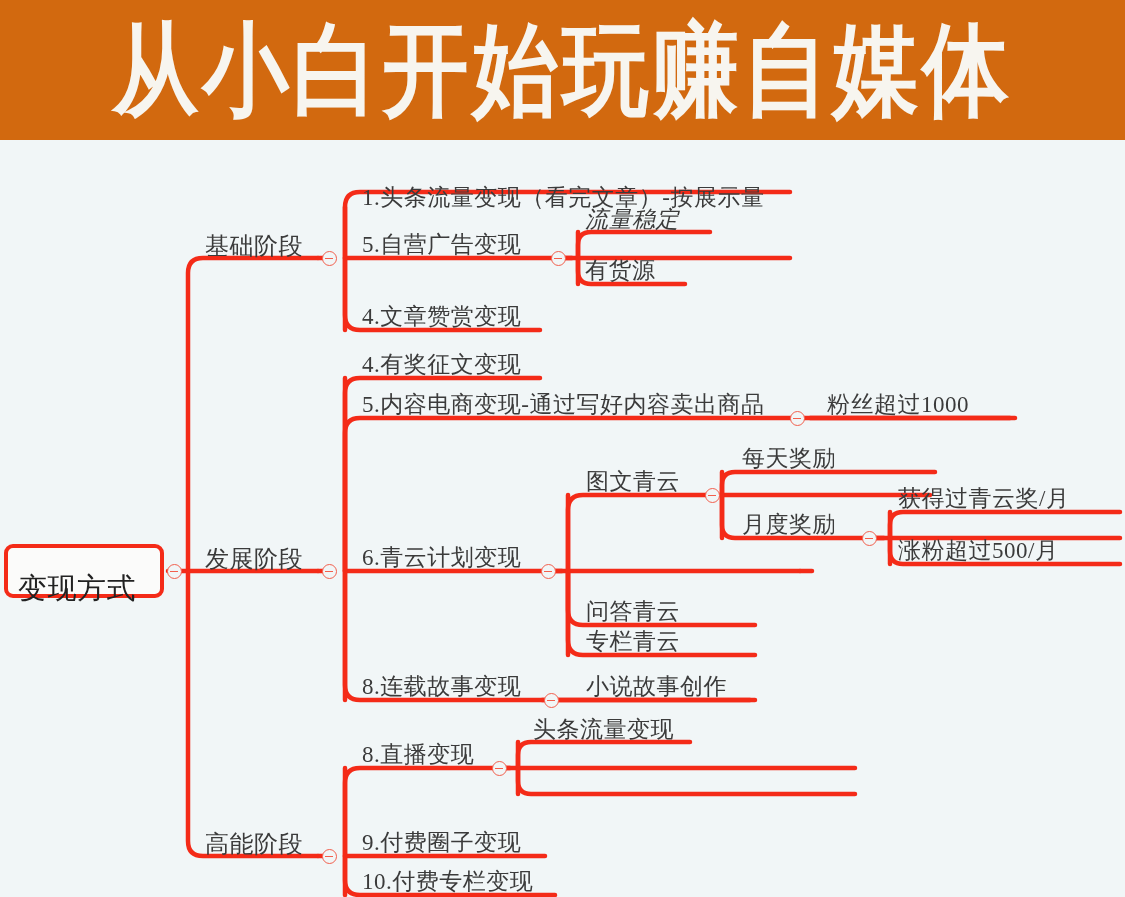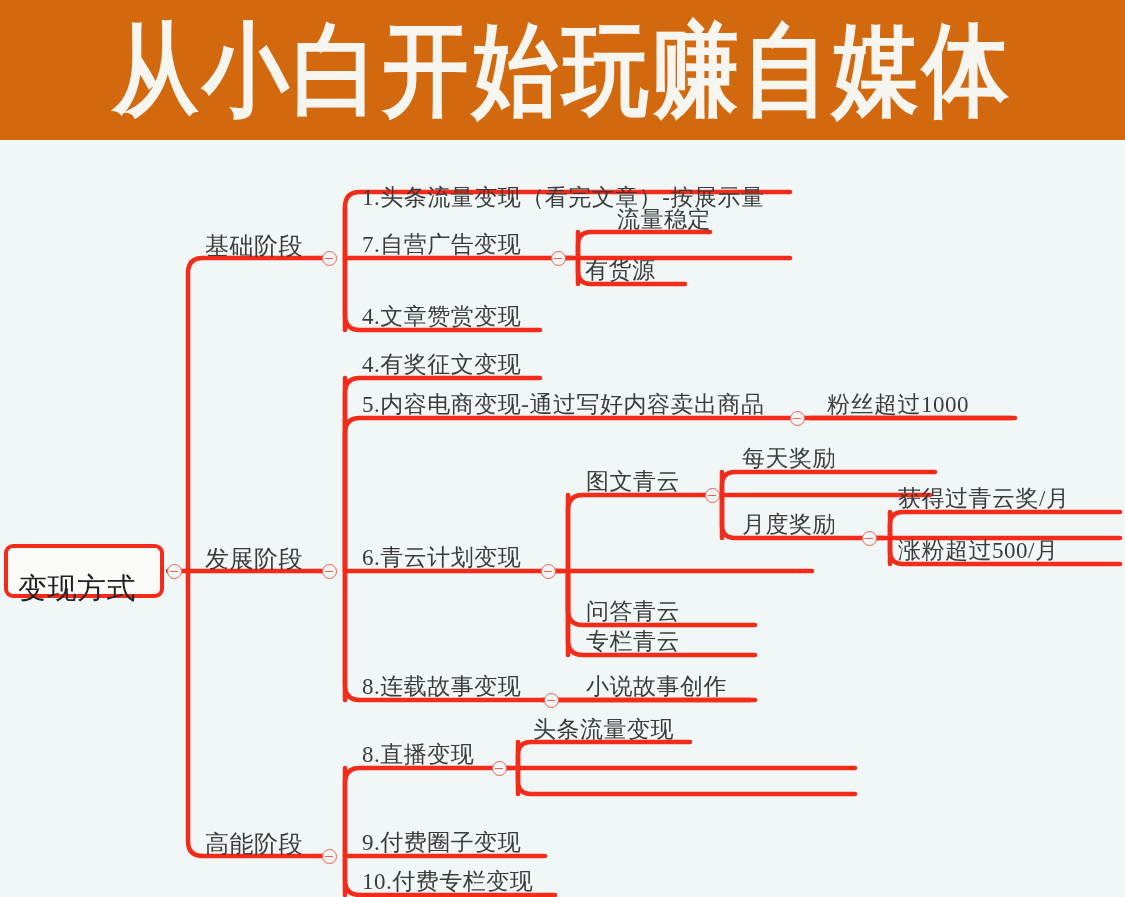--- a/index.html
+++ b/index.html
@@ -182,24 +182,24 @@
 
   <div id="root-box"></div>
   <div class="node-label sz-root" id="root-label">变现方式</div>
   <div class="toggle" style="left:167px; top:424px;"></div>
 
   <div class="node-label sz-stage" style="left:205px; top:94px;">基础阶段</div>
   <div class="toggle" style="left:322px; top:111px;"></div>
 
   <div class="node-label" style="left:362px; top:22px;margin-top:24px;">1.头条流量变现（看完文章）-按展示量</div>
 
-  <div class="node-label" style="left:362px; top:93px;">7.自营广告变现</div>
+  <div class="node-label" style="left:362px; top:93px;">5.自营广告变现</div>
   <div class="toggle" style="left:551px; top:111px;"></div>
 
-  <div class="node-label" style="left:617px; top:68px;">流量稳定</div>
+  <div class="node-label" style="left:585px; top:68px;font-style:italic;">流量稳定</div>
   <div class="node-label" style="left:585px; top:119px;">有货源</div>
 
   <div class="node-label" style="left:362px; top:165px;">4.文章赞赏变现</div>
 
   <div class="node-label sz-stage" style="left:205px; top:407px;">发展阶段</div>
   <div class="toggle" style="left:322px; top:424px;"></div>
 
   <div class="node-label" style="left:362px; top:213px;">4.有奖征文变现</div>
 
   <div class="node-label" style="left:362px; top:253px;">5.内容电商变现-通过写好内容卖出商品</div>

